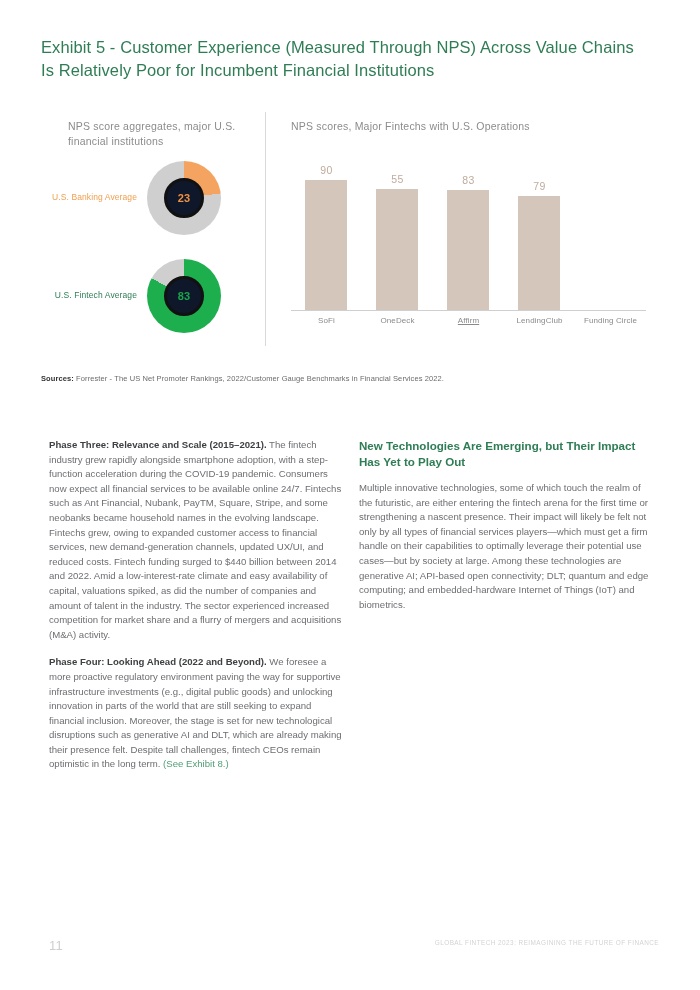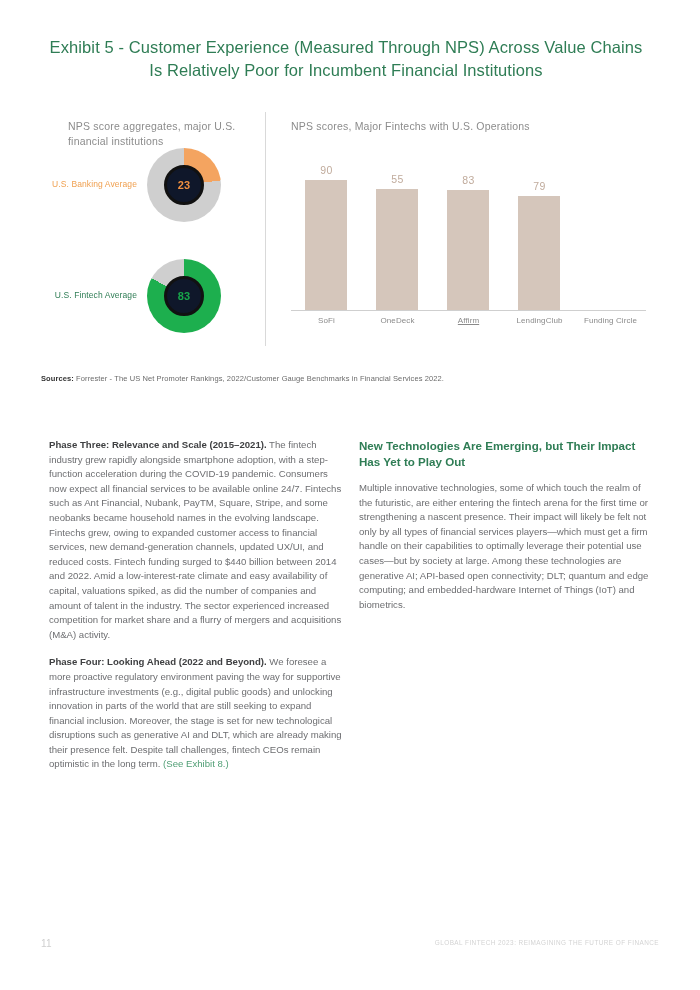--- a/index.html
+++ b/index.html
@@ -27,21 +27,20 @@
   .exhibit-title {
     position: absolute;
     left: 41px;
     top: 36px;
     width: 610px;
     font-size: 16.5px;
     line-height: 23px;
     color: #2f7d55;
     font-weight: 400;
     letter-spacing: 0.1px;
-    text-align: center;
   }
 
   
   .exhibit-panel {
     position: absolute;
     left: 41px;
     top: 106px;
     width: 614px;
     height: 248px;
     background: #ffffff;
@@ -65,21 +64,21 @@
   }
   .caption-left { left: 27px; top: 13px; width: 200px; }
   .caption-right { left: 250px; top: 13px; width: 350px; }
 
   
   .donut-row {
     position: absolute;
     display: flex;
     align-items: center;
   }
-  .donut-row.row1 { left: 10px; top: 42px; }
+  .donut-row.row1 { left: 10px; top: 55px; }
   .donut-row.row2 { left: 10px; top: 153px; justify-content: center; }
 
   .donut-label {
     width: 86px;
     text-align: right;
     font-size: 8.5px;
     line-height: 11.5px;
     padding-right: 10px;
     letter-spacing: 0.1px;
   }
@@ -206,23 +205,23 @@
     font-weight: 700;
     color: #2f7d55;
     margin: 0 0 12px 0;
   }
 
   .link-green { color: #4f9e74; }
 
   
   .footer-page {
     position: absolute;
-    left: 41px;
+    left: 49px;
     top: 938px;
-    font-size: 10px;
+    font-size: 13px;
     color: #cfcfcf;
     letter-spacing: 0.3px;
   }
   .footer-title {
     position: absolute;
     right: 41px;
     top: 939px;
     font-size: 6.4px;
     color: #d3d3d3;
     letter-spacing: 0.45px;

